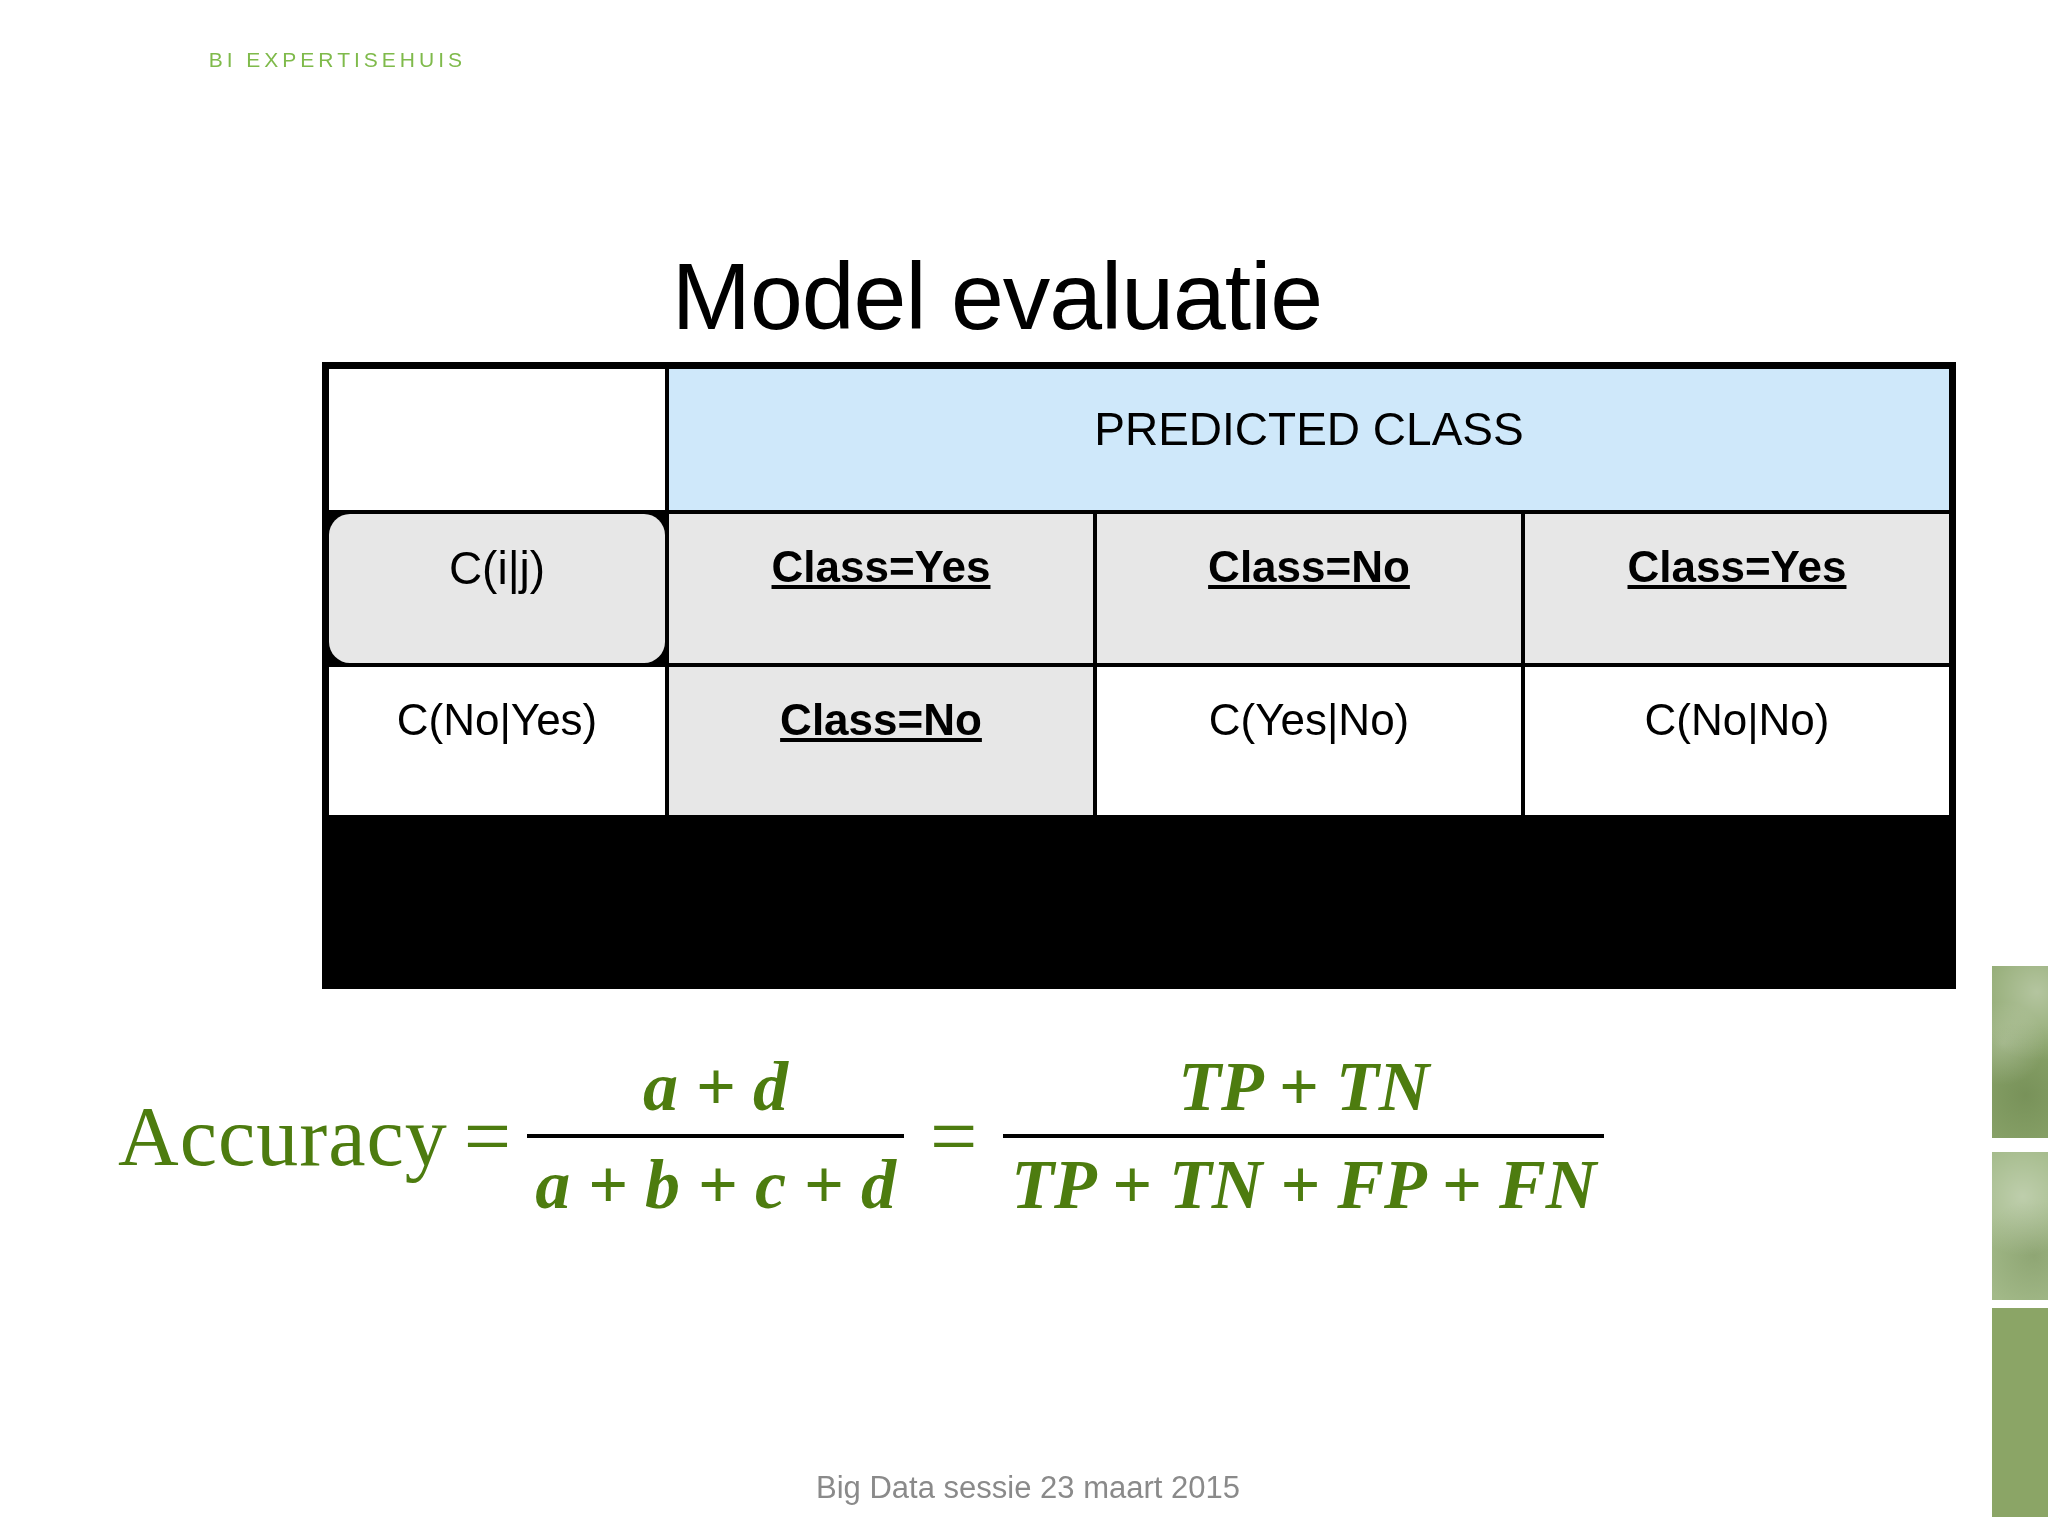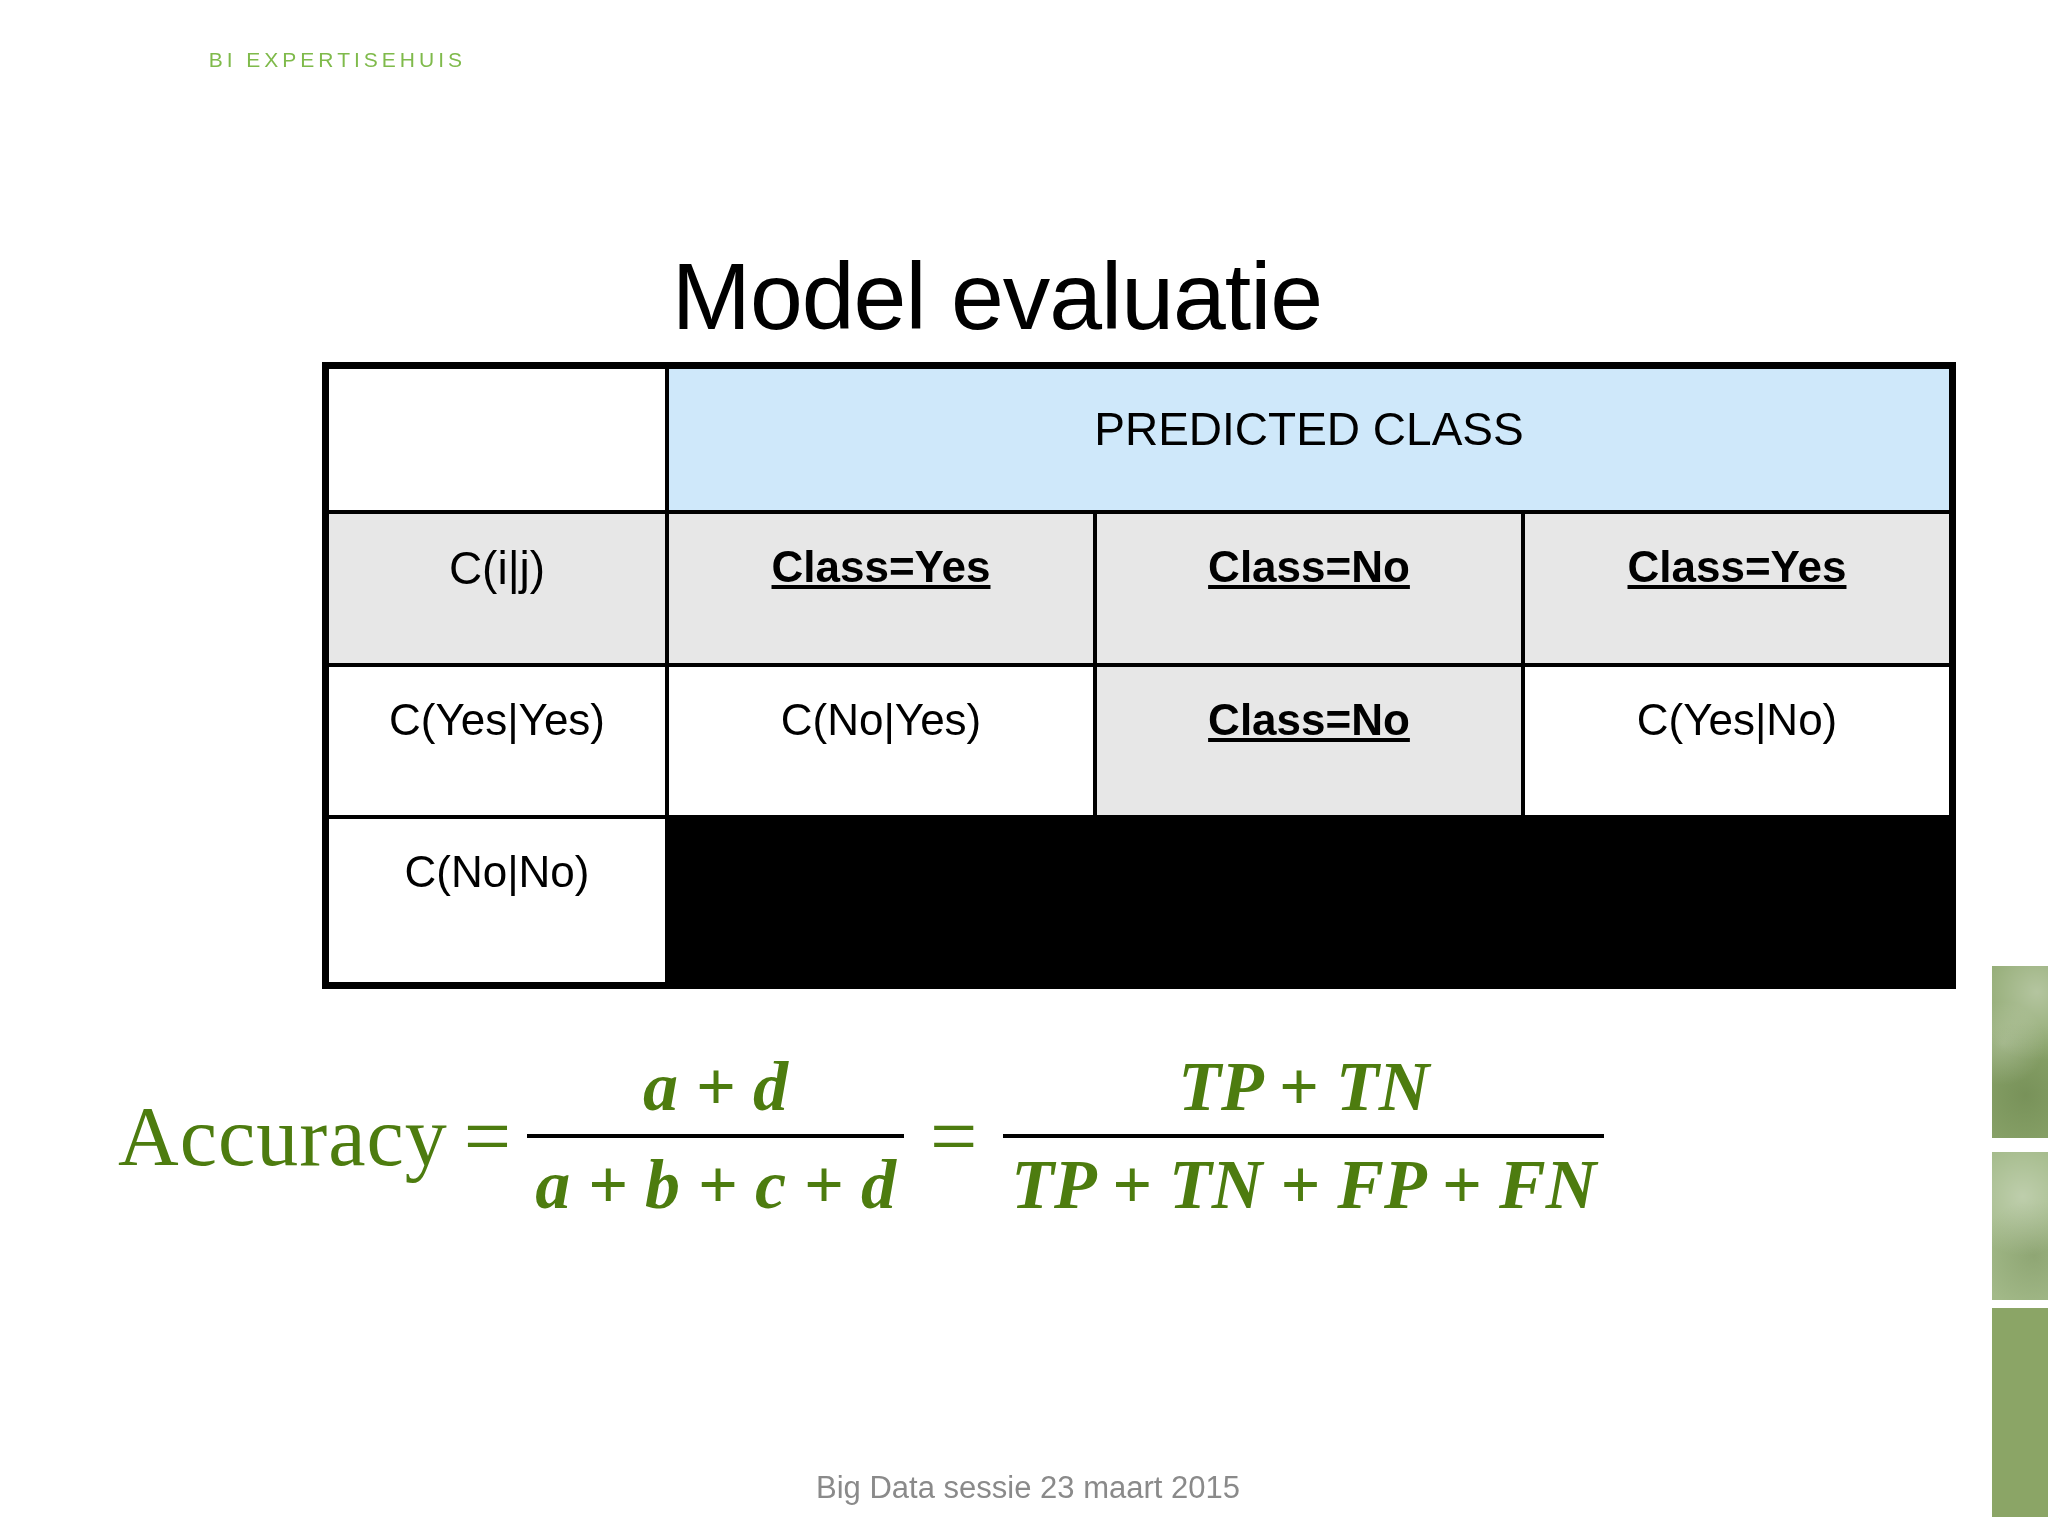--- a/index.html
+++ b/index.html
@@ -45,21 +45,21 @@
   .cell.gray  { background:#e7e7e7; }
   .cell.bold  { font-weight:700;text-decoration:underline; }
   .predicted-cell {
     grid-column:2 / 5; background:#cfe8fa; font-size:46px; padding-top:34px;
   }
   .actual-cell {
     grid-row:2 / 5; grid-column:1 / 2; background:#cfe8fa;
     display:flex; flex-direction:column; justify-content:center; align-items:center;
     font-size:54px; line-height:1.6; padding-top:26px;
   }
-  .corner-cell { font-size:46px; }
+  .corner-cell { font-size:46px;border-radius:21px; }
 
   
   .formula {
     position:absolute; left:118px; top:1048px;
     display:flex; align-items:center;
     font-family:"Liberation Serif", serif; color:#4d7c0f;
   }
   .f-word { font-size:84px; letter-spacing:1px; }
   .f-eq   { font-size:84px; margin:0 16px; }
   .f-eq.second { margin:0 26px; }
@@ -118,21 +118,20 @@
 
   <div class="cmatrix">
     <div class="cell white"></div>
     <div class="cell predicted-cell">PREDICTED CLASS</div>
 
     <div class="cell gray corner-cell">C(i|j)</div>
     <div class="cell gray bold">Class=Yes</div>
     <div class="cell gray bold">Class=No</div>
 
     <div class="cell gray bold">Class=Yes</div>
-    <div class="cell white">C(Yes|Yes)</div>
     <div class="cell white">C(No|Yes)</div>
 
     <div class="cell gray bold">Class=No</div>
     <div class="cell white">C(Yes|No)</div>
     <div class="cell white">C(No|No)</div>
   </div>
 
   <div class="formula">
     <span class="f-word">Accuracy</span>
     <span class="f-eq">=</span>

